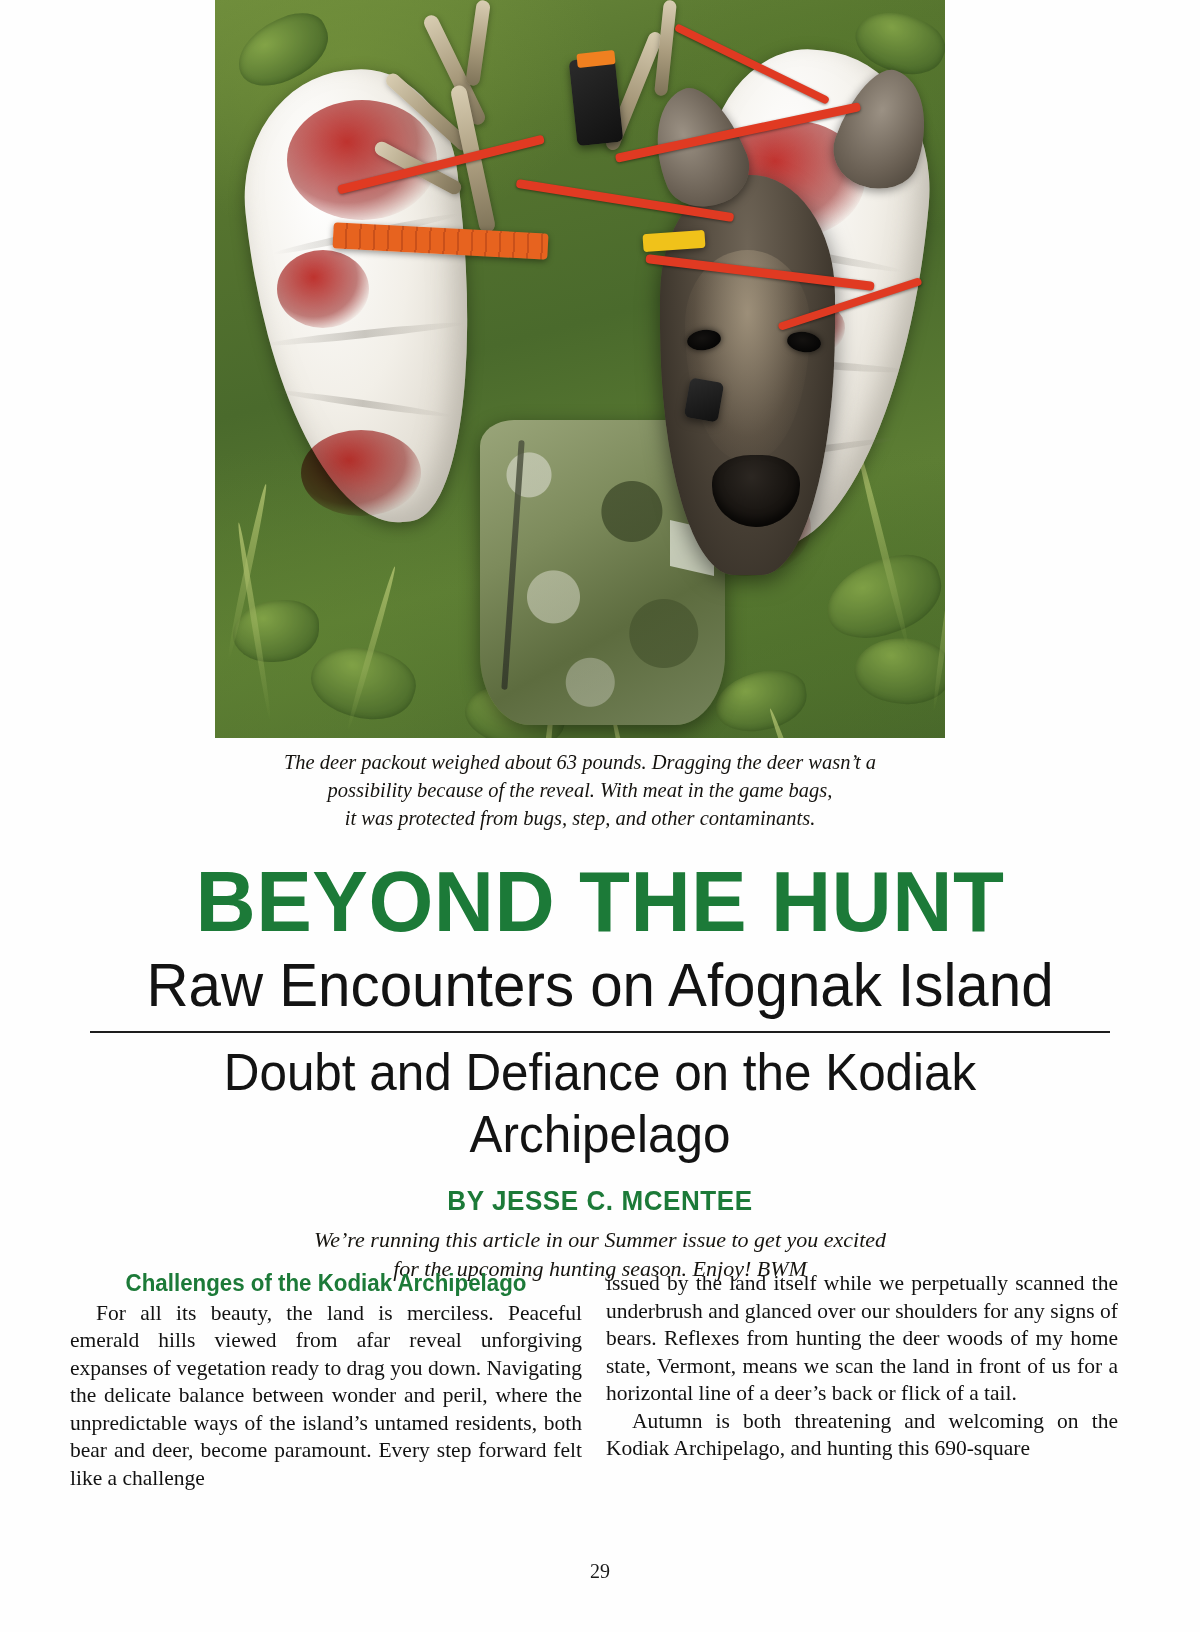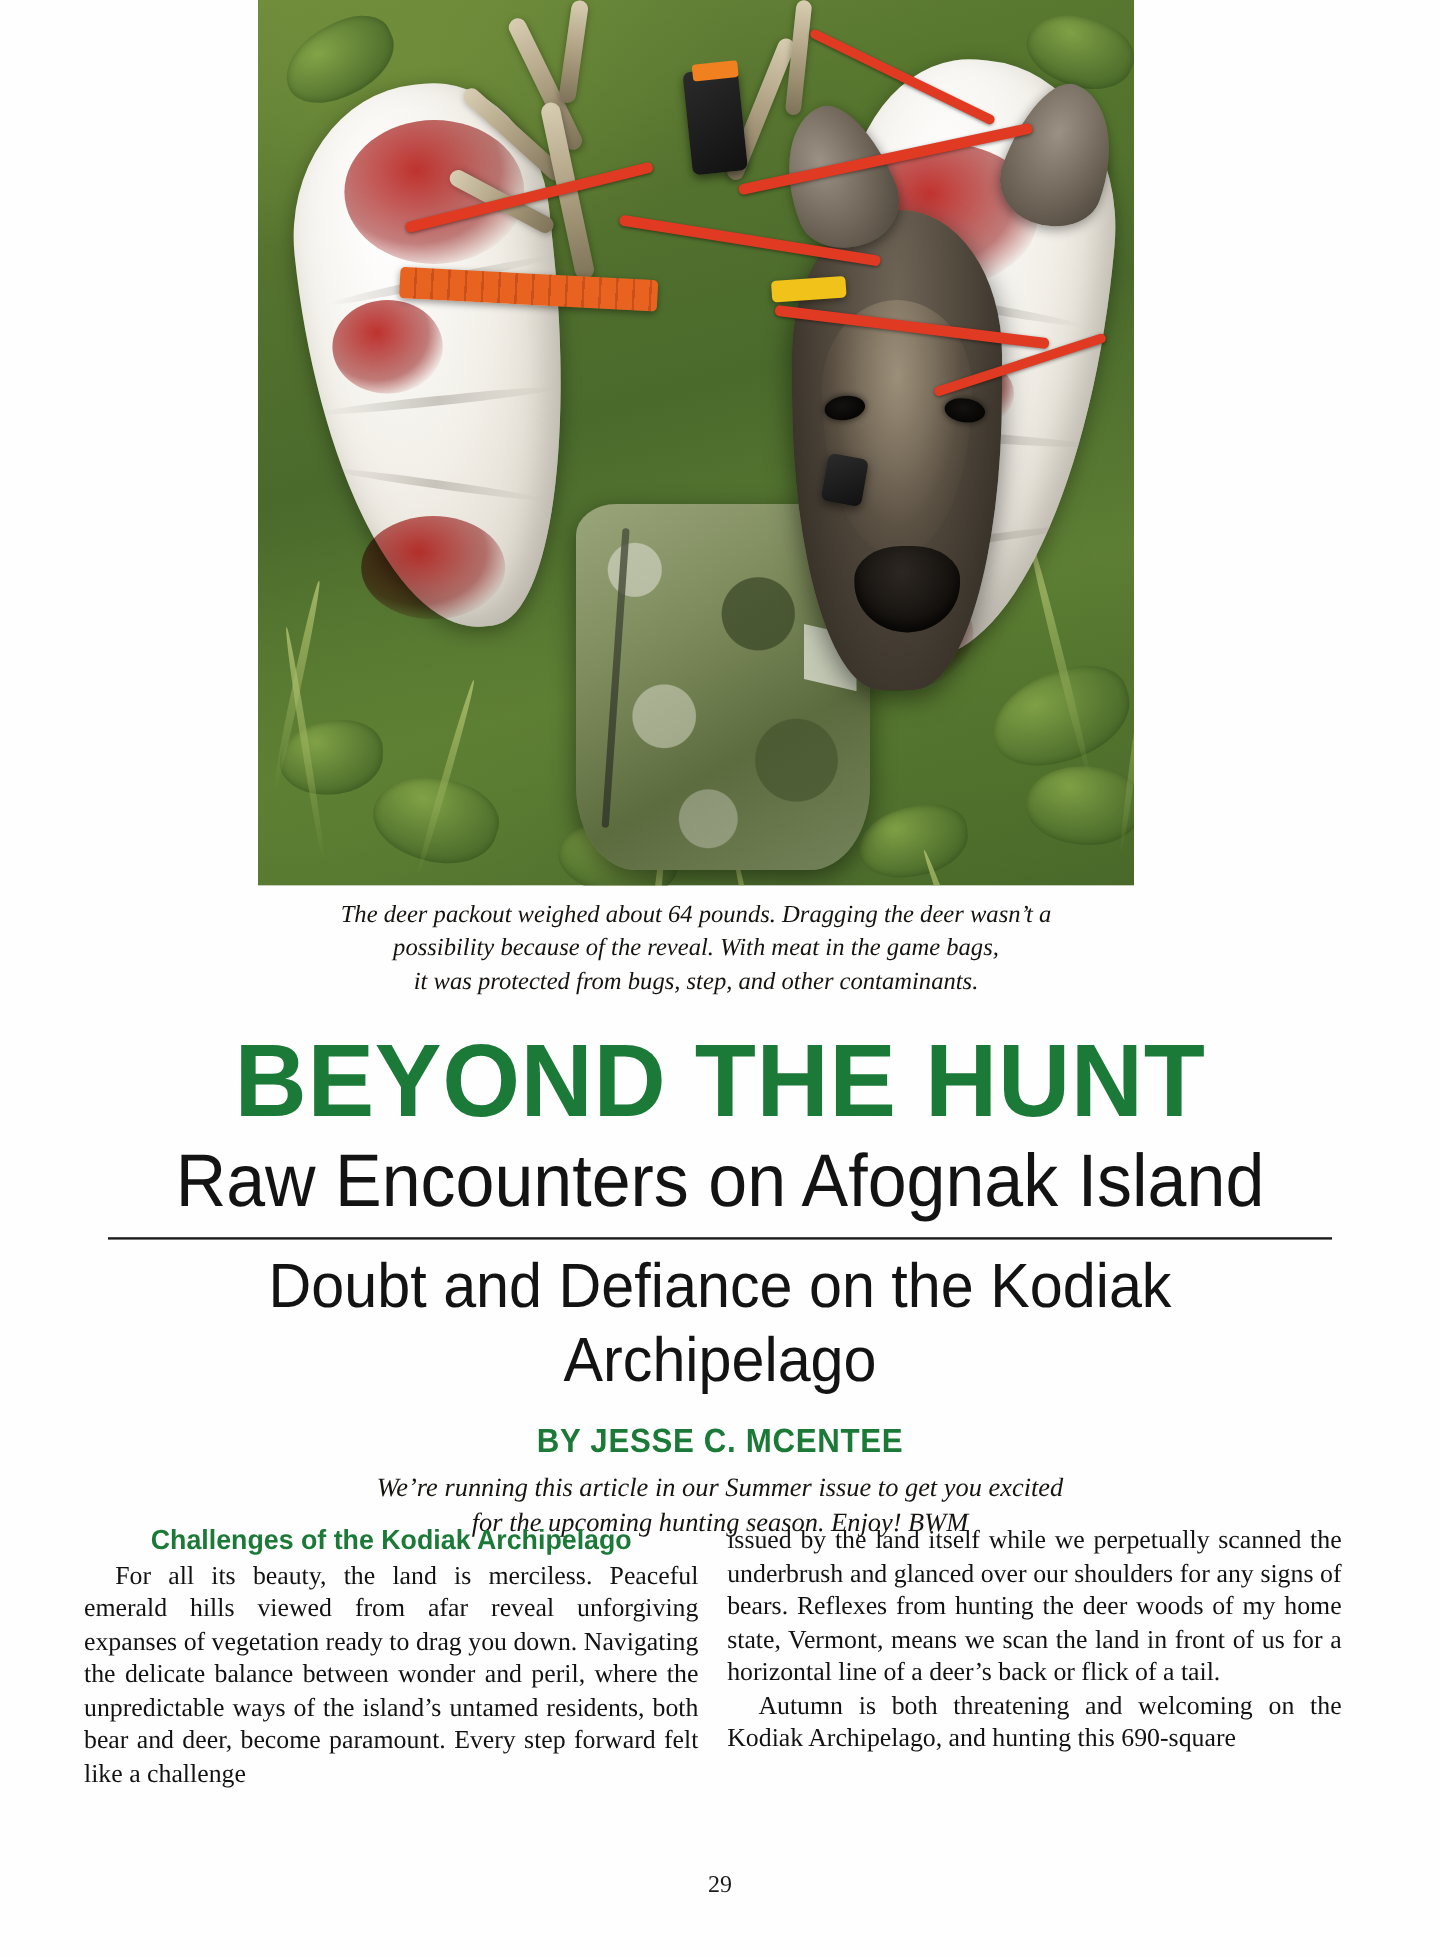--- a/index.html
+++ b/index.html
@@ -353,21 +353,21 @@
     <div class="cord" style="left:430px; top:268px; width:230px; height:9px; transform:rotate(7deg);"></div>
     <div class="cord" style="left:452px; top:60px;  width:170px; height:8px; transform:rotate(26deg);"></div>
     <div class="cord" style="left:560px; top:300px; width:150px; height:8px; transform:rotate(-18deg);"></div>
 
     <div class="gadget" style="left:358px; top:58px; width:46px; height:86px; transform:rotate(-6deg);"></div>
     <div class="gadget-cap" style="left:362px; top:52px; width:38px; height:14px; transform:rotate(-6deg);"></div>
     <div class="gadget" style="left:472px; top:380px; width:34px; height:40px; transform:rotate(10deg);"></div>
   </div>
 
   <div class="caption">
-    <div>The deer packout weighed about 64 pounds. Dragging the deer wasn’t a</div>
+    <div>The deer packout weighed about 63 pounds. Dragging the deer wasn’t a</div>
     <div>possibility because of the reveal. With meat in the game bags,</div>
     <div>it was protected from bugs, step, and other contaminants.</div>
   </div>
 
   <div class="title-block">
     <div class="kicker">BEYOND THE HUNT</div>
     <div class="subtitle">Raw Encounters on Afognak Island</div>
     <div class="rule"></div>
     <div class="deck">Doubt and Defiance on the Kodiak Archipelago</div>
     <div class="byline">BY JESSE C. MCENTEE</div>

